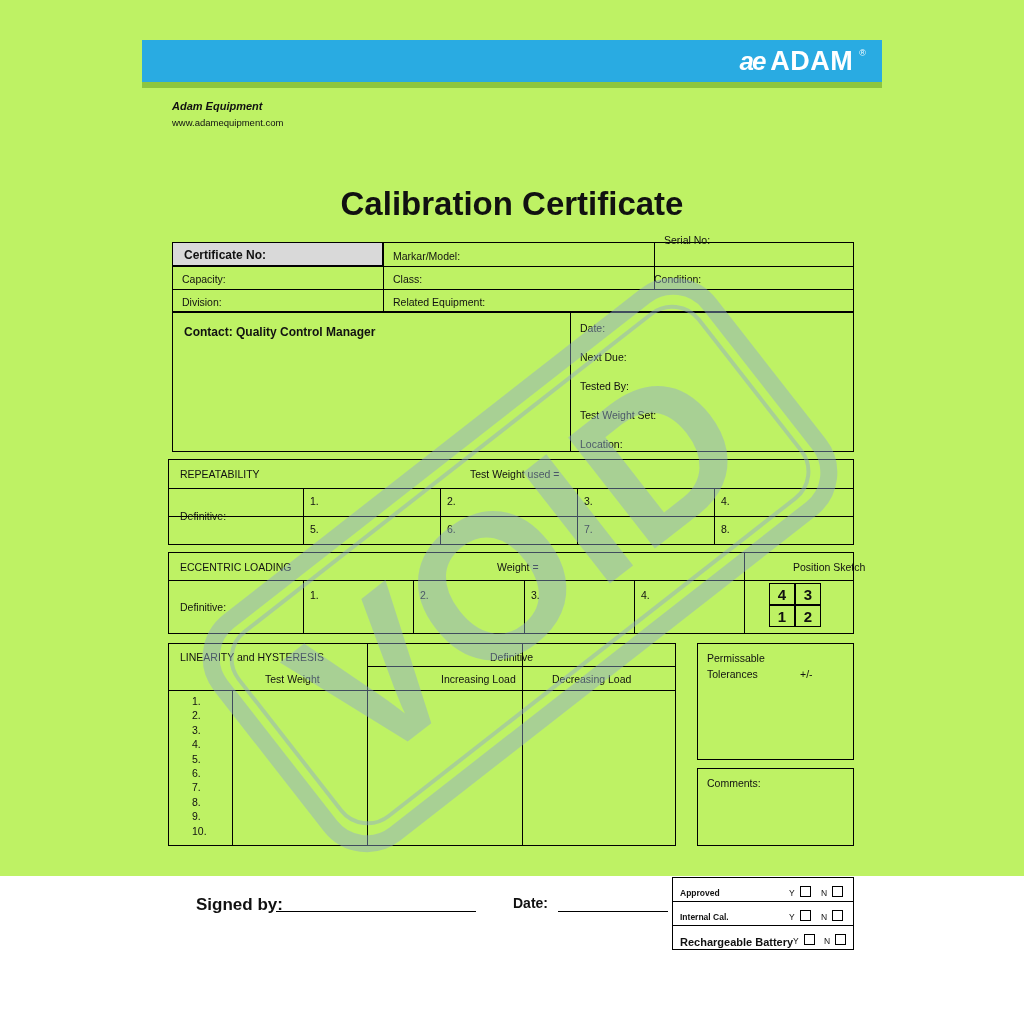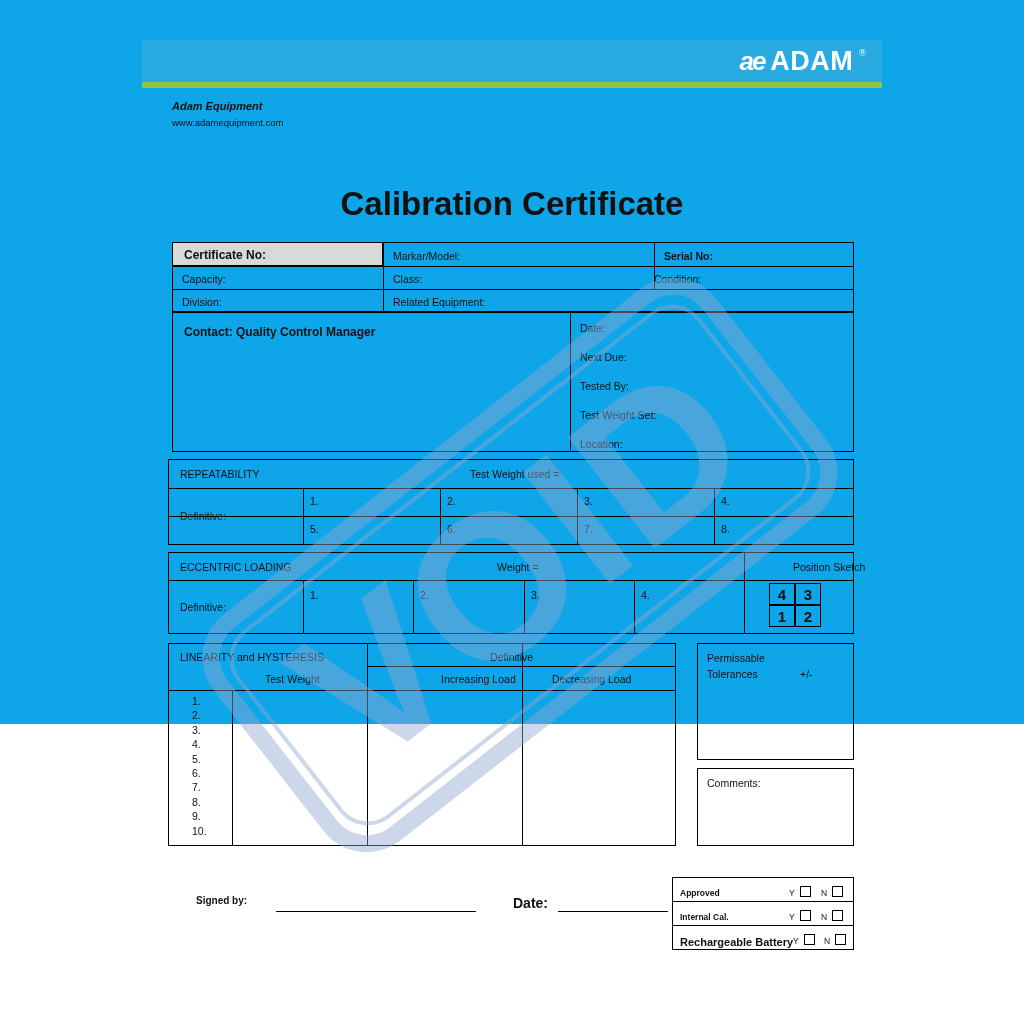--- a/index.html
+++ b/index.html
@@ -4,22 +4,22 @@
 <style>
   html,body{margin:0;padding:0;}
   body{
     width:1024px;height:1024px;
     background:#ffffff;
     font-family:"Liberation Sans", sans-serif;
     overflow:hidden;
   }
   #page{
     position:relative;
-    width:1024px;height:724px;
-    background:#0ea5e9;
+    width:1024px;height:876px;
+    background:#bef264;
   }
   
   .header-band{
     position:absolute;left:142px;top:40px;width:740px;height:42px;
     background:#29ABE2;
   }
   .header-underline{
     position:absolute;left:142px;top:82px;width:740px;height:6px;
     background:#8DC63F;
   }
@@ -103,21 +103,21 @@
   <div class="lbl lbl-b lbl-12" style="left:184px;top:248px;">Certificate No:</div>
 
   <div class="box" style="left:383px;top:242px;width:0;height:70px;border-width:0 0 0 1px;"></div>
   <div class="box" style="left:654px;top:242px;width:0;height:24px;border-width:0 0 0 1px;"></div>
   <div class="box" style="left:654px;top:266px;width:0;height:23px;border-width:0 0 0 1px;"></div>
 
   <div class="box" style="left:172px;top:266px;width:682px;height:0;border-width:1px 0 0 0;"></div>
   <div class="box" style="left:172px;top:289px;width:682px;height:0;border-width:1px 0 0 0;"></div>
 
   <div class="lbl" style="left:393px;top:250px;">Markar/Model:</div>
-  <div class="lbl" style="left:664px;top:250px;font-weight:bold;">Serial No:</div>
+  <div class="lbl" style="left:664px;top:234px;">Serial No:</div>
   <div class="lbl" style="left:182px;top:273px;">Capacity:</div>
   <div class="lbl" style="left:393px;top:273px;">Class:</div>
   <div class="lbl" style="left:654px;top:273px;">Condition:</div>
   <div class="lbl" style="left:182px;top:296px;">Division:</div>
   <div class="lbl" style="left:393px;top:296px;">Related Equipment:</div>
 
   <div class="box" style="left:172px;top:312px;width:682px;height:140px;"></div>
   <div class="box" style="left:570px;top:312px;width:0;height:140px;border-width:0 0 0 1px;"></div>
   <div class="lbl lbl-b lbl-12" style="left:184px;top:325px;">Contact: Quality Control Manager</div>
 
@@ -199,21 +199,21 @@
   </div>
 
   <div class="box" style="left:697px;top:643px;width:157px;height:117px;"></div>
   <div class="lbl" style="left:707px;top:652px;">Permissable</div>
   <div class="lbl" style="left:707px;top:668px;">Tolerances</div>
   <div class="lbl" style="left:800px;top:668px;">+/-</div>
 
   <div class="box" style="left:697px;top:768px;width:157px;height:78px;"></div>
   <div class="lbl" style="left:707px;top:777px;">Comments:</div>
 
-  <div class="lbl lbl-b" style="left:196px;top:895px;font-size:10px;text-align:center;">Signed by:</div>
+  <div class="lbl lbl-b" style="left:196px;top:895px;font-size:17px;text-align:center;">Signed by:</div>
   <div class="rule" style="left:276px;top:911px;width:200px;"></div>
   <div class="lbl lbl-b" style="left:513px;top:895px;font-size:14px;">Date:</div>
   <div class="rule" style="left:558px;top:911px;width:110px;"></div>
 
   <div class="box" style="left:672px;top:877px;width:182px;height:73px;"></div>
   <div class="box" style="left:672px;top:901px;width:182px;height:0;border-width:1px 0 0 0;"></div>
   <div class="box" style="left:672px;top:925px;width:182px;height:0;border-width:1px 0 0 0;"></div>
 
   <div class="lbl" style="left:680px;top:888px;font-size:8.5px;font-weight:bold;">Approved</div>
   <div class="lbl" style="left:789px;top:888px;font-size:8.5px;">Y</div>

